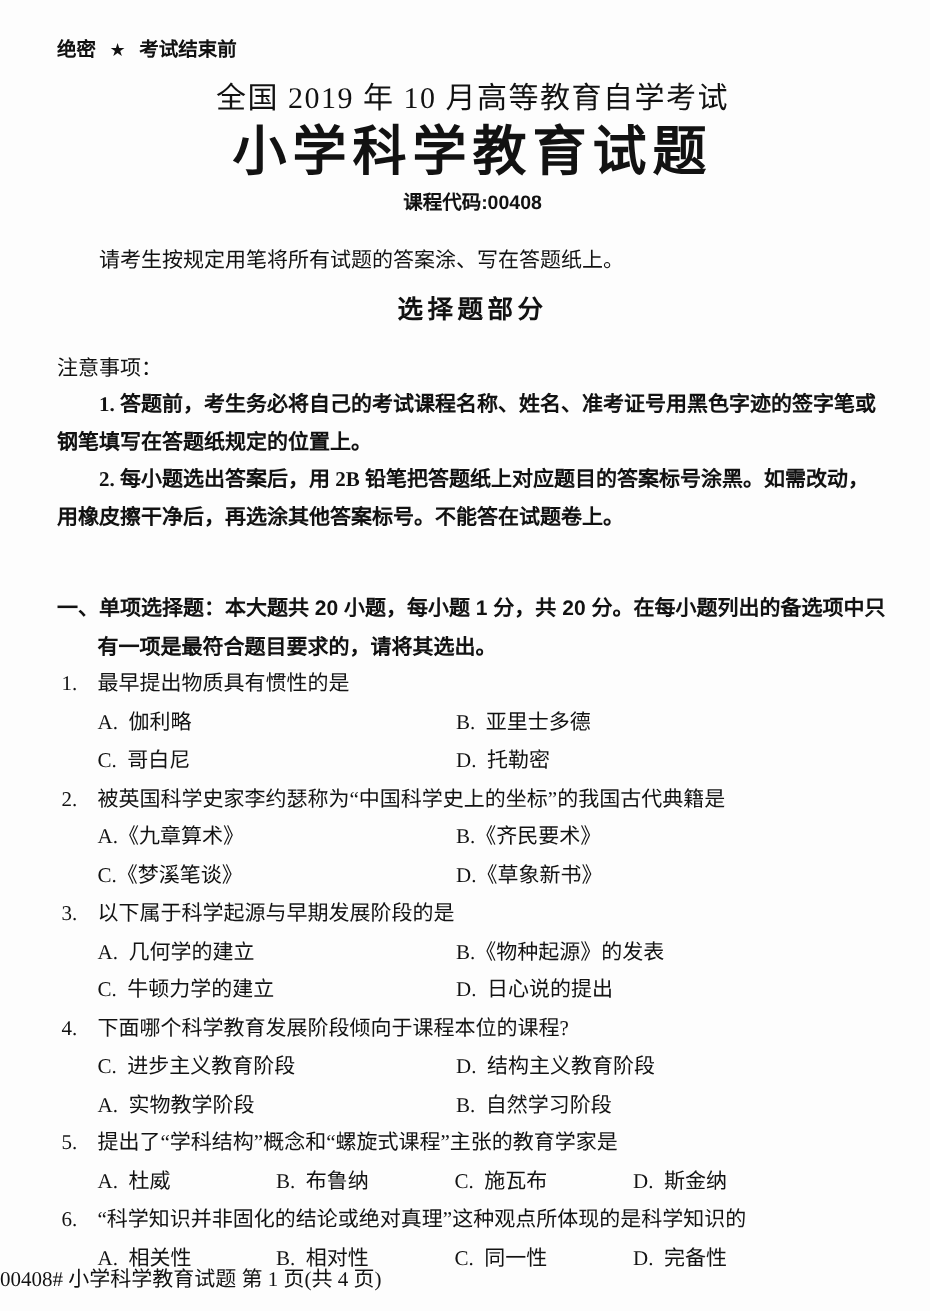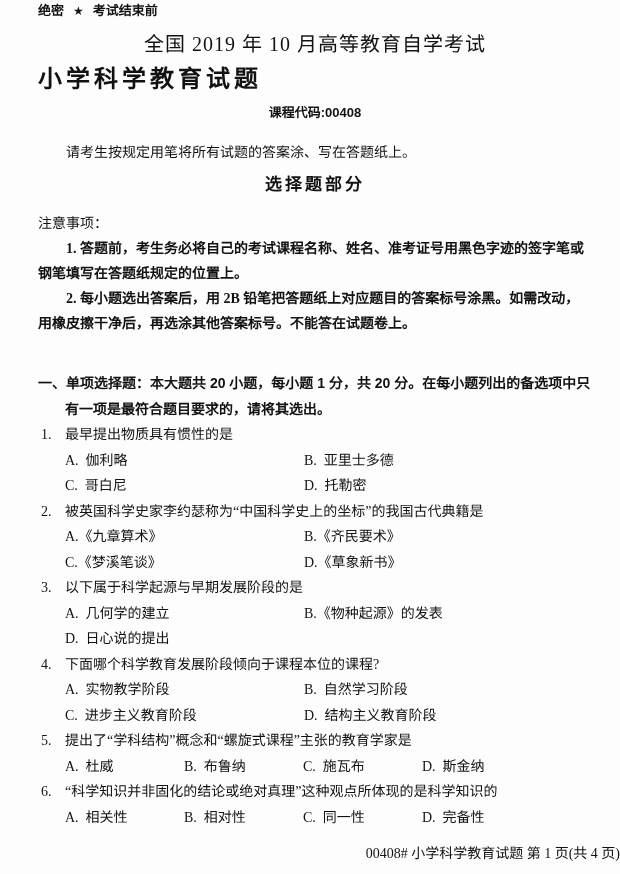--- a/index.html
+++ b/index.html
@@ -13,21 +13,21 @@
     color: #121212;
     font-family: "Liberation Serif", "DejaVu Serif", serif;
     font-size: 14px;
     overflow: hidden;
   }
   .page {
     position: relative;
     box-sizing: border-box;
     width: 620px;
     height: 874px;
-    padding: 2px 28px 0 38px;
+    padding: 24px 28px 0 38px;
   }
   .sans {
     font-family: "Liberation Sans", "DejaVu Sans", sans-serif;
   }
 
   
   .secrecy {
     height: 18px;
     line-height: 18px;
     font-size: 13px;
@@ -42,21 +42,22 @@
   .exam-title {
     margin-top: 10px;
     line-height: 28px;
     text-align: center;
     font-size: 20px;
     letter-spacing: 1px;
   }
   .paper-title {
     margin-top: 2px;
     line-height: 38px;
-    font-size: 24px;
+    text-align: center;
+    font-size: 36px;
     font-weight: bold;
     letter-spacing: 4px;
   }
   .course-code {
     margin-top: 4px;
     line-height: 22px;
     text-align: center;
     font-size: 13px;
     font-weight: bold;
   }
@@ -121,21 +122,21 @@
     white-space: pre;
   }
   .opt.w2 { flex: none; width: 239px; }
   .opt.w4 { flex: none; width: 119px; }
 
   .footer {
     position: absolute;
     top: 843px;
     left: 0;
     width: 620px;
-    text-align: right;
+    text-align: left;
     line-height: 22px;
     font-size: 14px;
   }
 </style>
 </head>
 <body>
 
 <div class="page">
 
   <div class="secrecy sans">
@@ -189,36 +190,37 @@
   <div class="question">
     <div class="q-line">
       <span class="q-num">3.</span>
       <span class="q-text">以下属于科学起源与早期发展阶段的是</span>
     </div>
     <div class="opt-row">
       <span class="opt w2">A.  几何学的建立</span>
       <span class="opt">B.《物种起源》的发表</span>
     </div>
     <div class="opt-row">
+      <span class="opt w2">C.  牛顿力学的建立</span>
       <span class="opt">D.  日心说的提出</span>
     </div>
   </div>
 
   <div class="question">
     <div class="q-line">
       <span class="q-num">4.</span>
       <span class="q-text">下面哪个科学教育发展阶段倾向于课程本位的课程?</span>
     </div>
     <div class="opt-row">
+      <span class="opt w2">C.  进步主义教育阶段</span>
+      <span class="opt">D.  结构主义教育阶段</span>
+    </div>
+    <div class="opt-row">
       <span class="opt w2">A.  实物教学阶段</span>
       <span class="opt">B.  自然学习阶段</span>
-    </div>
-    <div class="opt-row">
-      <span class="opt w2">C.  进步主义教育阶段</span>
-      <span class="opt">D.  结构主义教育阶段</span>
     </div>
   </div>
 
   <div class="question">
     <div class="q-line">
       <span class="q-num">5.</span>
       <span class="q-text">提出了“学科结构”概念和“螺旋式课程”主张的教育学家是</span>
     </div>
     <div class="opt-row">
       <span class="opt w4">A.  杜威</span>

